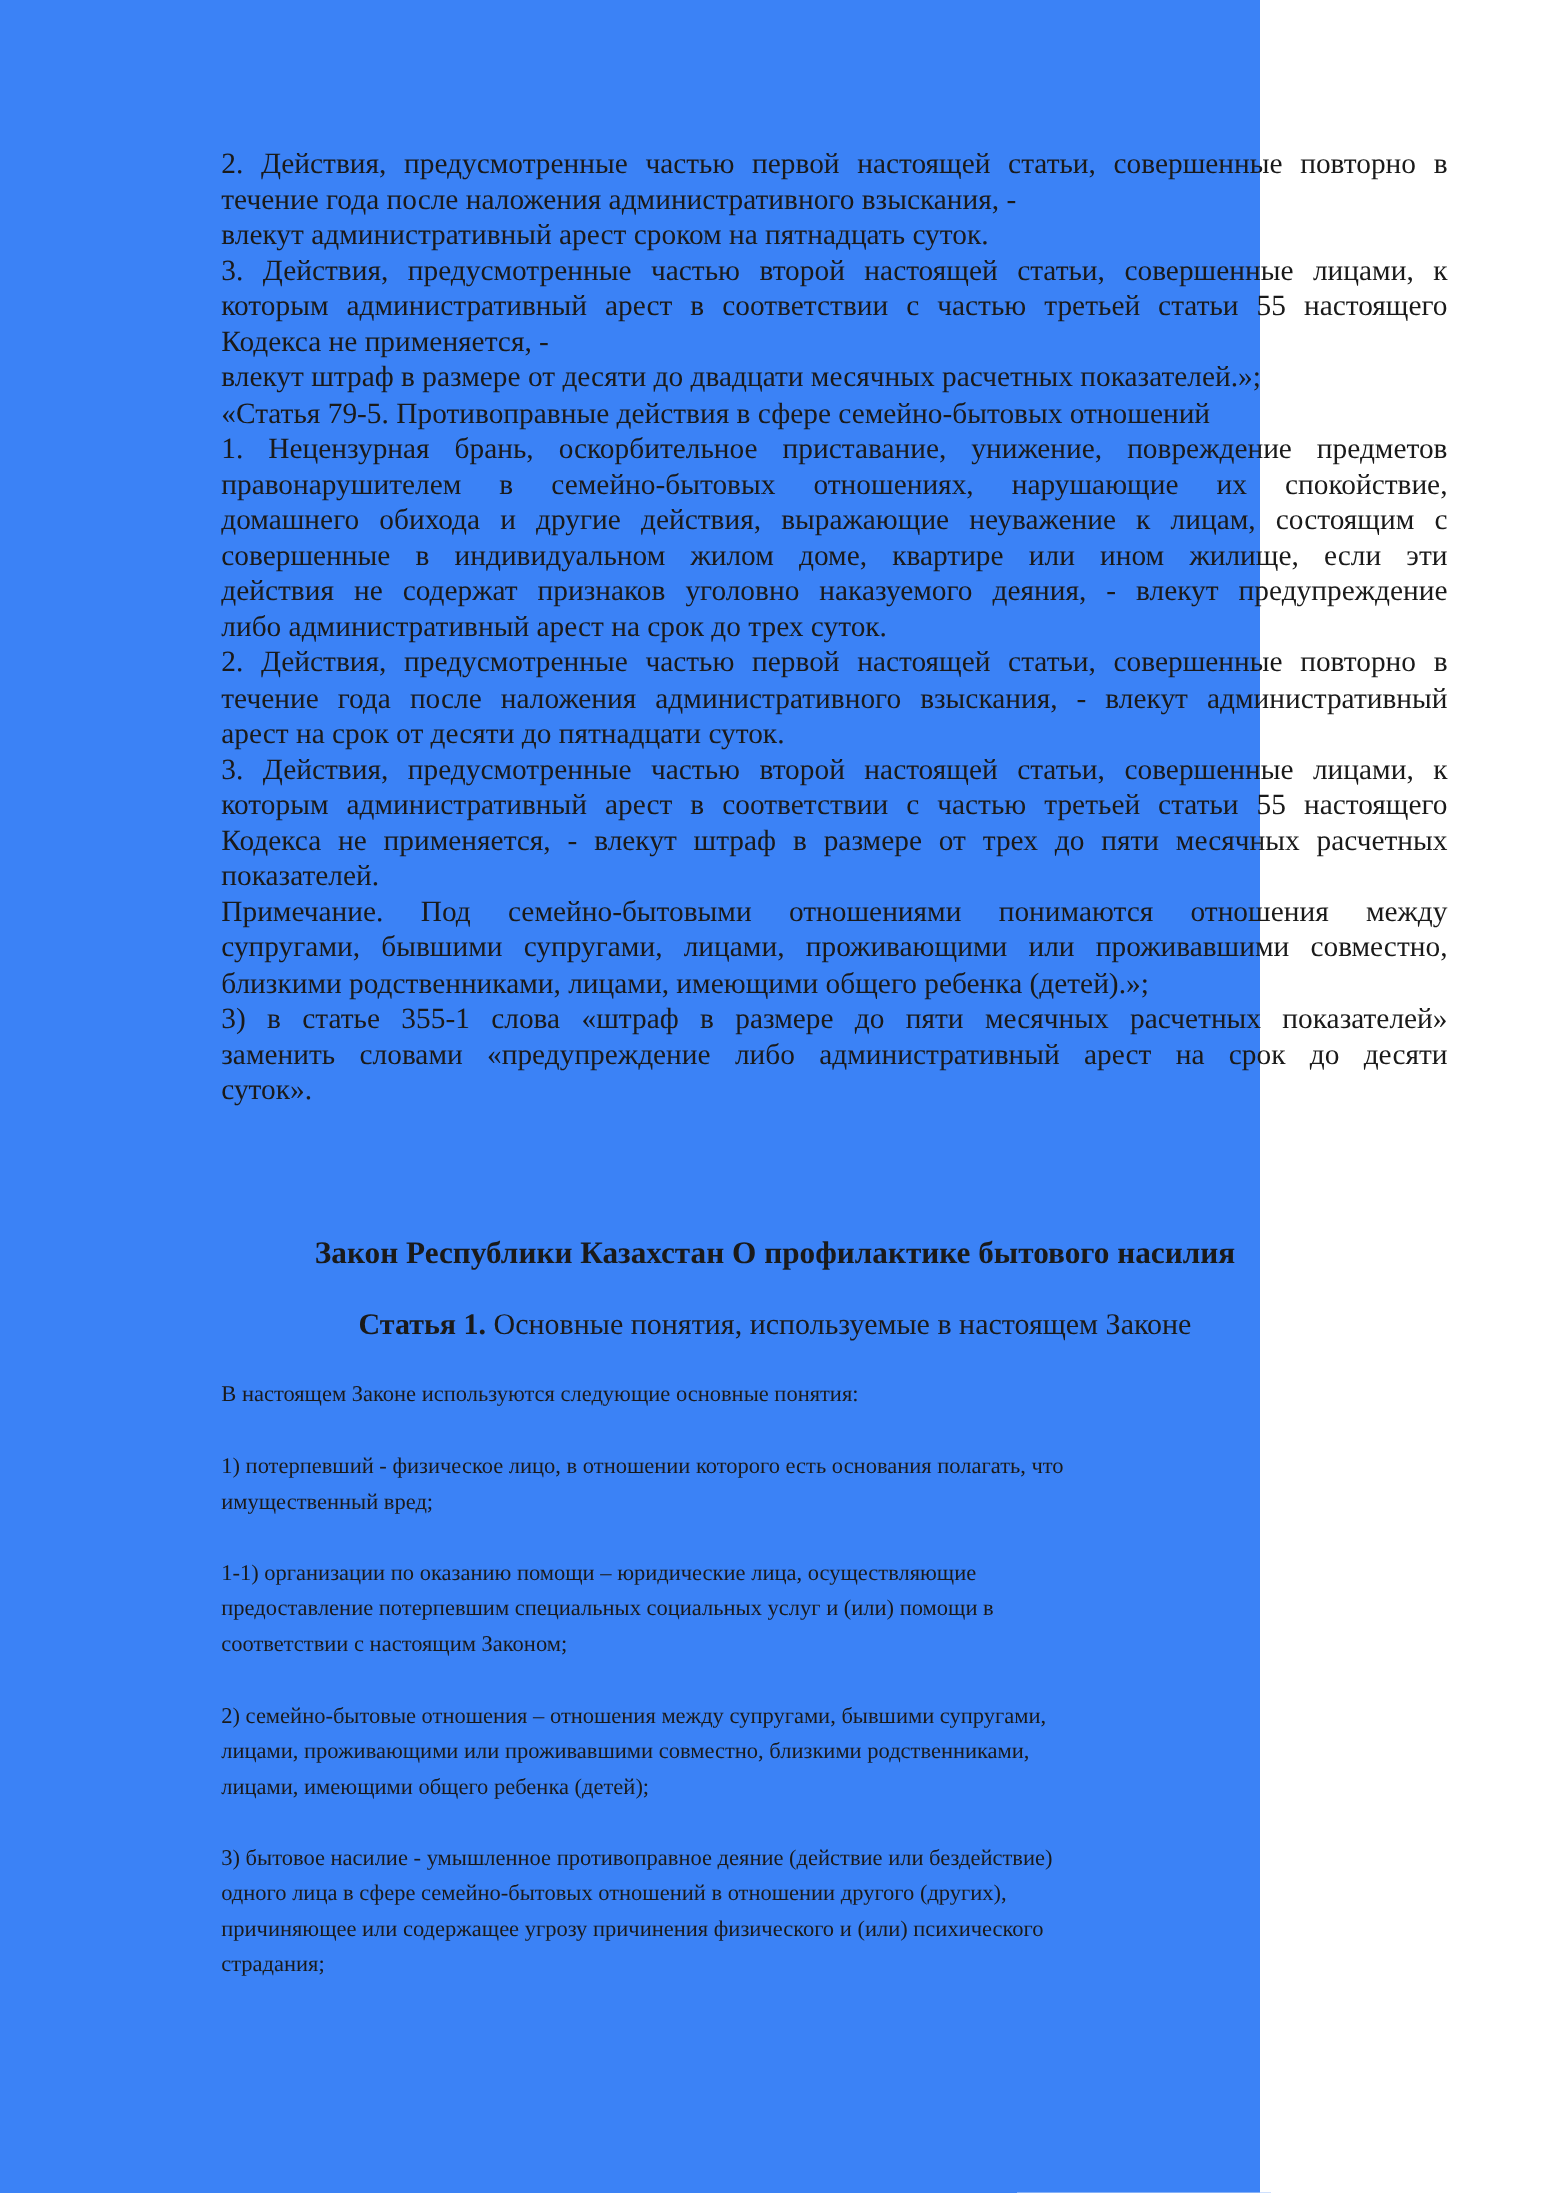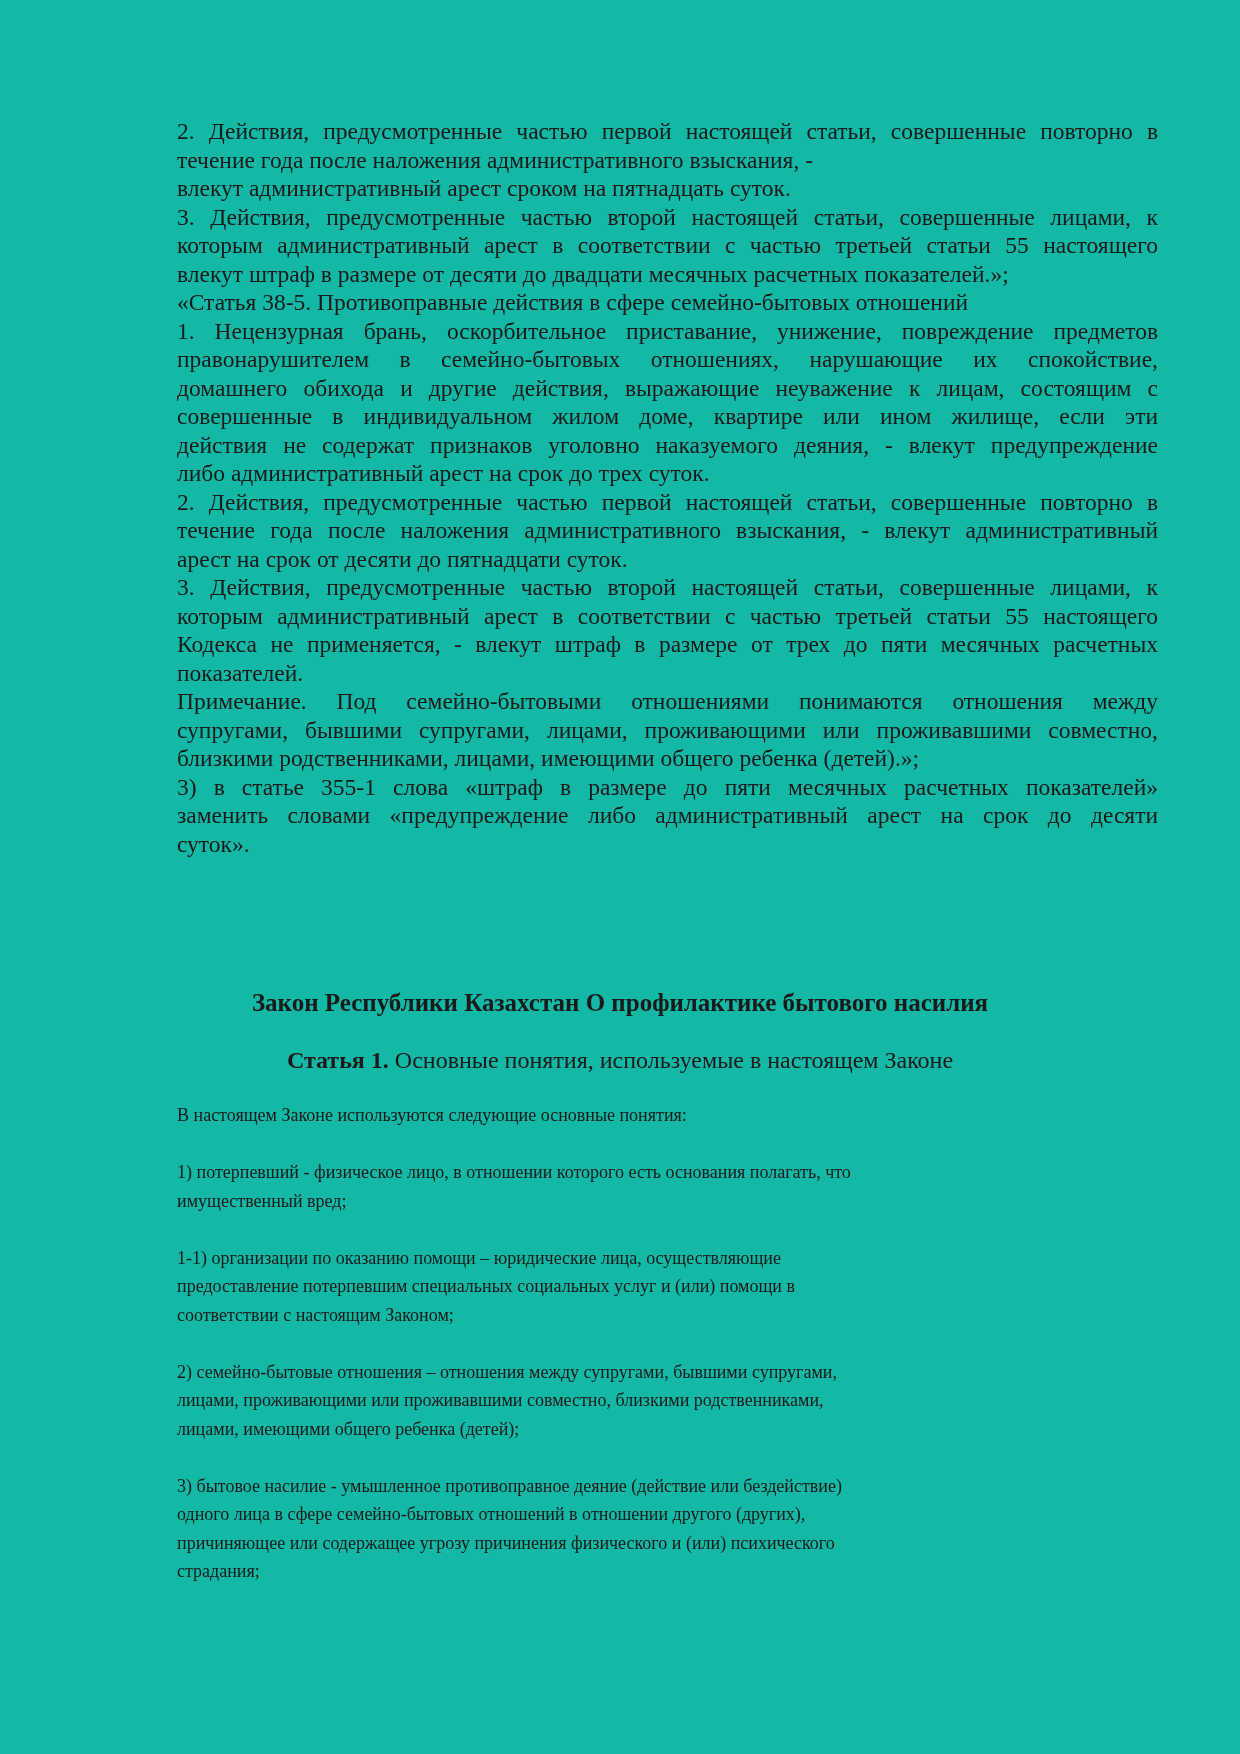--- a/index.html
+++ b/index.html
@@ -1,19 +1,19 @@
 <!DOCTYPE html>
 <html><head>
 <meta charset="utf-8">
 <style>
   html, body { margin: 0; padding: 0; background: #ffffff; }
   body { width: 1240px; height: 1754px; position: relative; overflow: hidden; }
   .page {
-    position: absolute; left: 0; top: 0; width: 1240px; height: 1754px;
-    background: #14b8a6; color: #1a1a1a;
+    position: absolute; left: 0; top: 0; width: 1008px; height: 1754px;
+    background: #3b82f6; color: #1a1a1a;
     font-family: "Liberation Serif", "DejaVu Serif", serif;
   }
   .block-top {
     position: absolute; left: 177px; top: 117px; width: 981px;
     font-size: 23.5px; line-height: 28.5px;
   }
   .jline {
     display: block; height: 28.5px; white-space: nowrap;
     text-align: justify; text-align-last: justify;
   }
@@ -40,22 +40,23 @@
 <body>
 
 <div class="page">
 
   <div class="block-top" id="top-block">
       <span class="jline">2. Действия, предусмотренные частью первой настоящей статьи, совершенные повторно в</span>
       <span class="lline">течение года после наложения административного взыскания, -</span>
       <span class="lline">влекут административный арест сроком на пятнадцать суток.</span>
       <span class="jline">3. Действия, предусмотренные частью второй настоящей статьи, совершенные лицами, к</span>
       <span class="jline">которым административный арест в соответствии с частью третьей статьи 55 настоящего</span>
+      <span class="lline">Кодекса не применяется, -</span>
       <span class="lline">влекут штраф в размере от десяти до двадцати месячных расчетных показателей.»;</span>
-      <span class="lline">«Статья 38-5. Противоправные действия в сфере семейно-бытовых отношений</span>
+      <span class="lline">«Статья 79-5. Противоправные действия в сфере семейно-бытовых отношений</span>
       <span class="jline">1. Нецензурная брань, оскорбительное приставание, унижение, повреждение предметов</span>
       <span class="jline">правонарушителем в семейно-бытовых отношениях, нарушающие их спокойствие,</span>
       <span class="jline">домашнего обихода и другие действия, выражающие неуважение к лицам, состоящим с</span>
       <span class="jline">совершенные в индивидуальном жилом доме, квартире или ином жилище, если эти</span>
       <span class="jline">действия не содержат признаков уголовно наказуемого деяния, - влекут предупреждение</span>
       <span class="lline">либо административный арест на срок до трех суток.</span>
       <span class="jline">2. Действия, предусмотренные частью первой настоящей статьи, совершенные повторно в</span>
       <span class="jline">течение года после наложения административного взыскания, - влекут административный</span>
       <span class="lline">арест на срок от десяти до пятнадцати суток.</span>
       <span class="jline">3. Действия, предусмотренные частью второй настоящей статьи, совершенные лицами, к</span>

